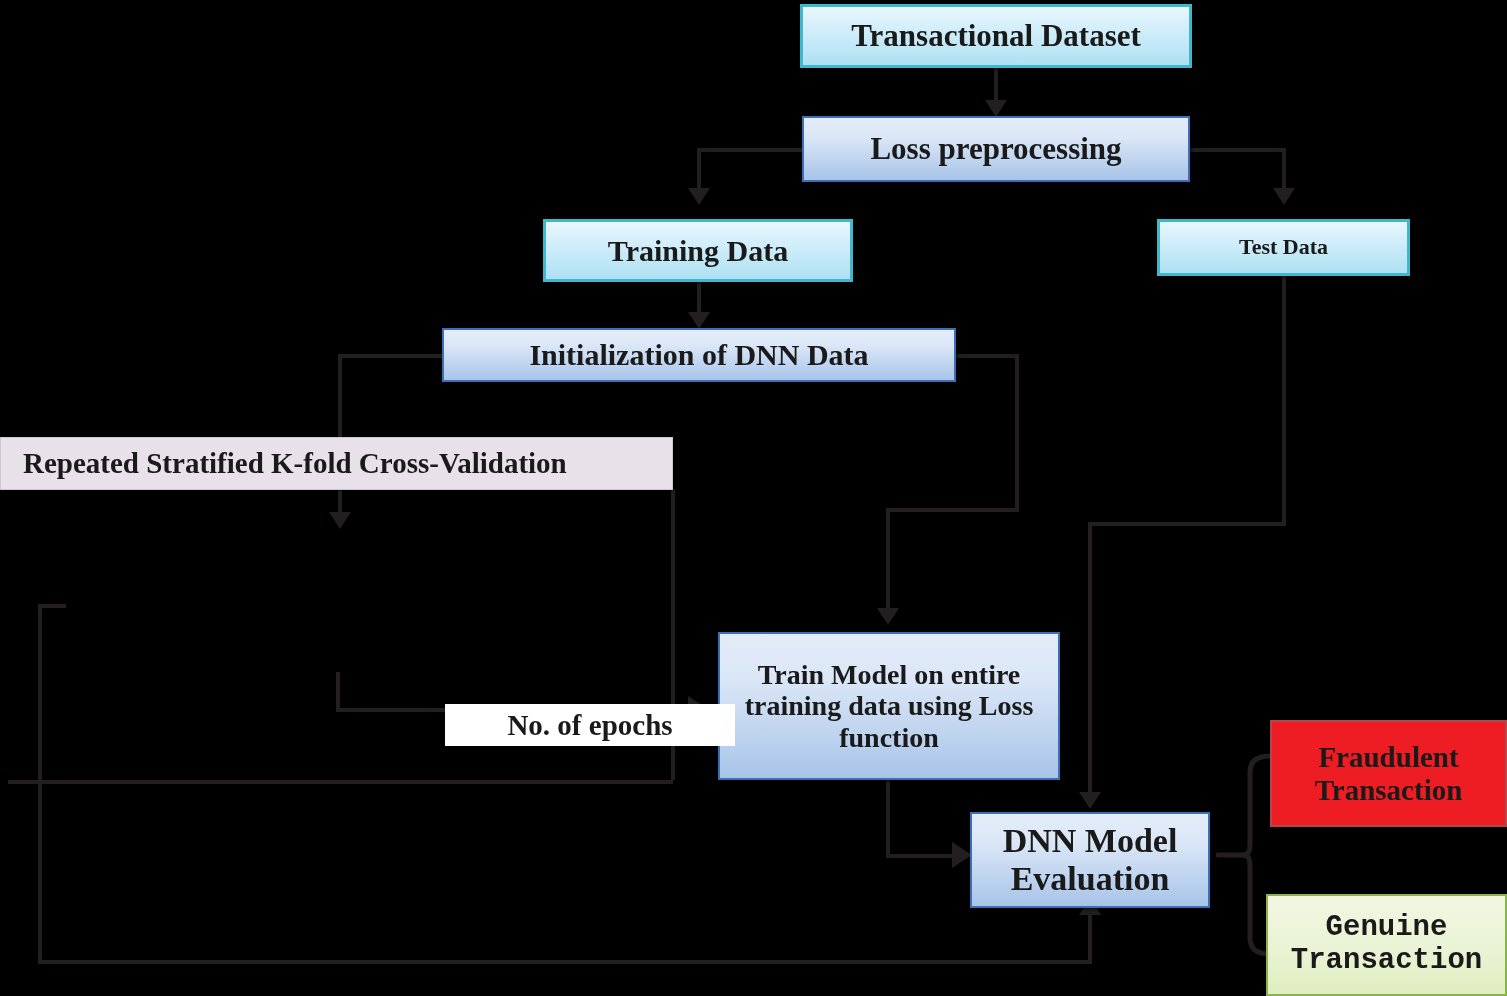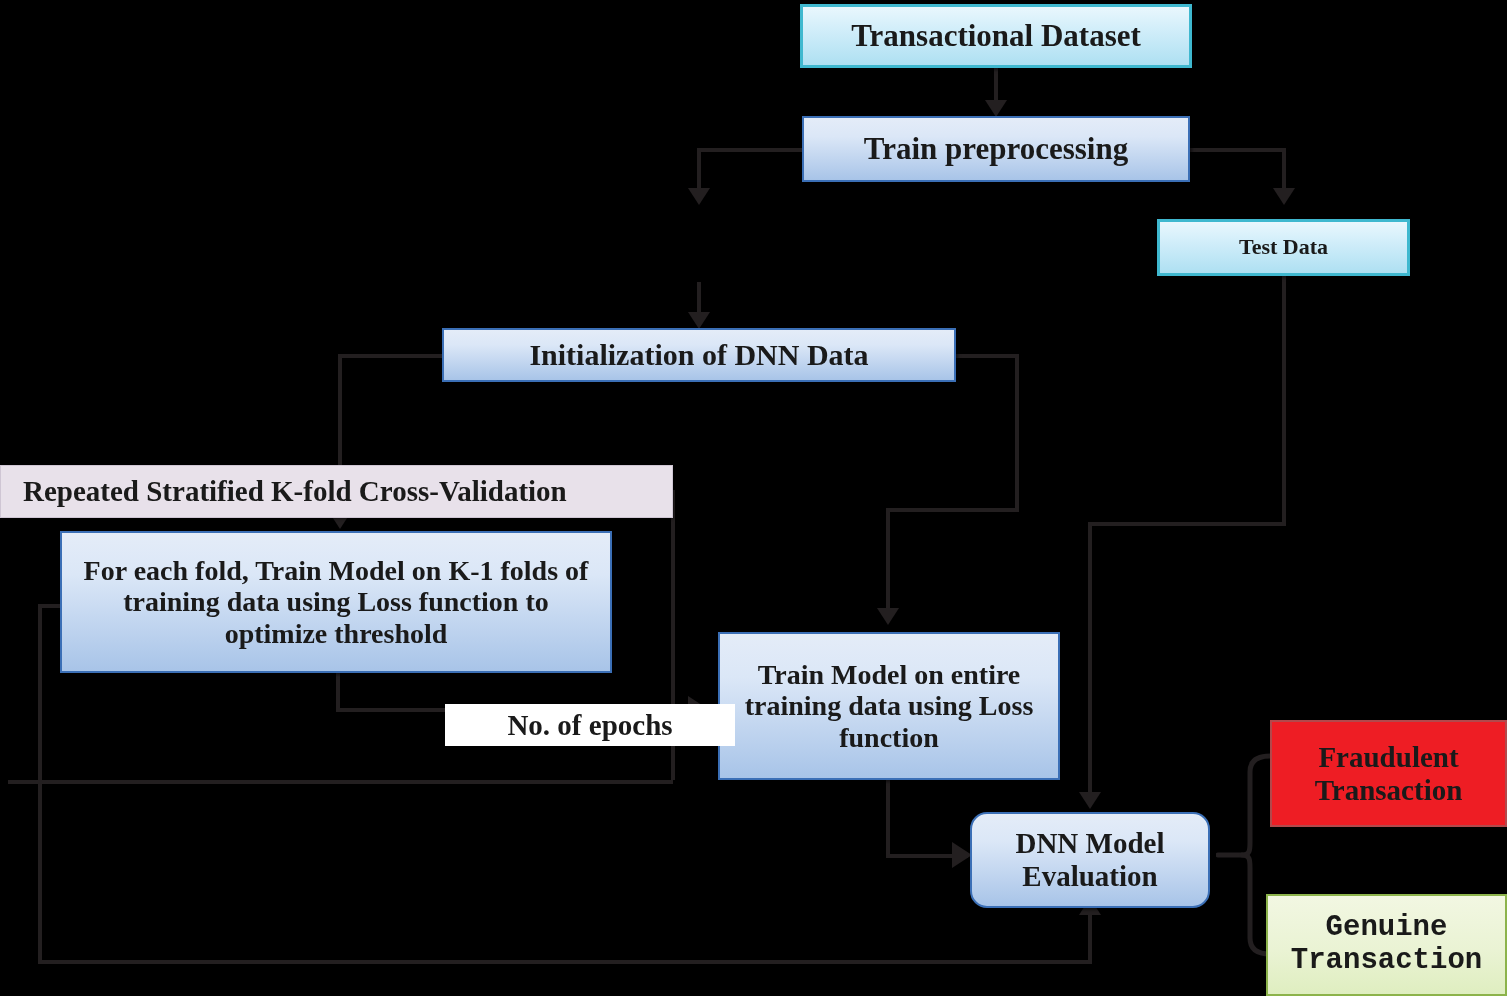--- a/index.html
+++ b/index.html
@@ -35,21 +35,20 @@
   .bluebox{
     border:2px solid #3b6fb6;
     background:linear-gradient(to bottom,#e4ecf8 0%,#dbe7f7 30%,#a8c4e8 100%);
   }
   
   .lavbox{
     border:1px solid #cfc6d4;
     background:#e8e1ea;
     justify-content:flex-start;
     box-shadow:1px 1px 2px rgba(0,0,0,.5);
-    margin-top:28px;
   }
   
   .whitebox{
     background:#ffffff;
     border:none;
     box-shadow:none;
   }
   .redbox{
     background:#ee1d24;
     border:2px solid #b3484b;
@@ -141,49 +140,49 @@
   <svg class="brace" style="left:1216px;top:750px;width:70px;height:210px;" viewBox="0 0 70 210">
     <path d="M2,105 C18,105 18,105 26,105 C34,105 34,100 34,92 L34,22 C34,10 42,6 54,6 L70,6" fill="none" stroke="#231f20" stroke-width="5" stroke-linecap="round"></path>
     <path d="M26,105 C34,105 34,110 34,118 L34,188 C34,200 42,204 54,204 L70,204" fill="none" stroke="#231f20" stroke-width="5" stroke-linecap="round"></path>
   </svg>
 
   <div class="node cyanbox" style="left:800px;top:4px;width:392px;height:64px;font-size:31px;">
     <span>Transactional Dataset</span>
   </div>
 
   <div class="node bluebox" style="left:802px;top:116px;width:388px;height:66px;font-size:31px;">
-    <span>Train preprocessing</span>
+    <span>Loss preprocessing</span>
   </div>
 
+  <div class="node cyanbox" style="left:543px;top:219px;width:310px;height:63px;font-size:30px;">
+    <span>Training Data</span>
+  </div>
 
   <div class="node cyanbox" style="left:1157px;top:219px;width:253px;height:57px;font-size:22px;">
     <span>Test Data</span>
   </div>
 
   <div class="node bluebox" style="left:442px;top:328px;width:514px;height:54px;font-size:30px;">
     <span>Initialization of DNN Data</span>
   </div>
 
   <div class="node lavbox" style="left:0px;top:437px;width:673px;height:53px;font-size:29px;padding-left:22px;">
     <span>Repeated Stratified K-fold Cross-Validation</span>
   </div>
 
-  <div class="node bluebox" style="left:60px;top:531px;width:552px;height:142px;font-size:28px;padding:0 14px;">
-    <span>For each fold, Train Model on K-1 folds of training data using Loss function to optimize threshold</span>
-  </div>
 
   <div class="node whitebox" style="left:404px;top:704px;width:290px;height:42px;font-size:29px;z-index:6;margin-left:41px;">
     <span>No. of epochs</span>
   </div>
 
   <div class="node bluebox" style="left:718px;top:632px;width:342px;height:148px;font-size:28px;padding:8px 12px;">
     <span>Train Model on entire training data using Loss function</span>
   </div>
 
-  <div class="node bluebox" style="left:970px;top:812px;width:240px;height:96px;font-size:29px;padding:16px 10px;border-radius:17px;">
+  <div class="node bluebox" style="left:970px;top:812px;width:240px;height:96px;font-size:34px;padding:16px 10px;">
     <span>DNN Model Evaluation</span>
   </div>
 
   <div class="node redbox" style="left:1270px;top:720px;width:237px;height:107px;font-size:29px;color:#1a1a1a;padding:0 8px;">
     <span>Fraudulent Transaction</span>
   </div>
 
   <div class="node greenbox" style="left:1266px;top:894px;width:241px;height:102px;font-size:29px;padding:0 8px;">
     <span>Genuine Transaction</span>
   </div>

